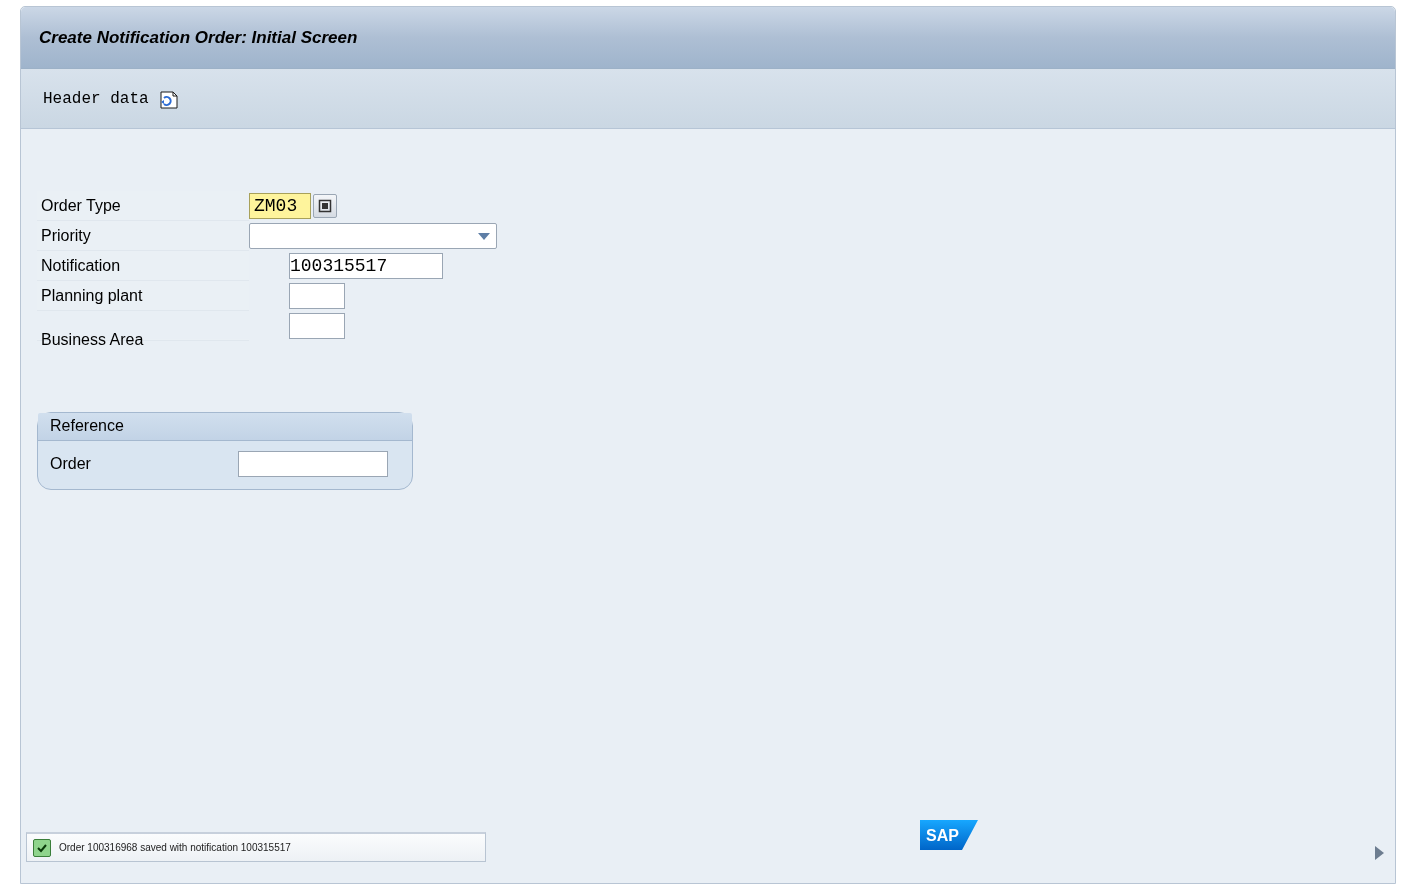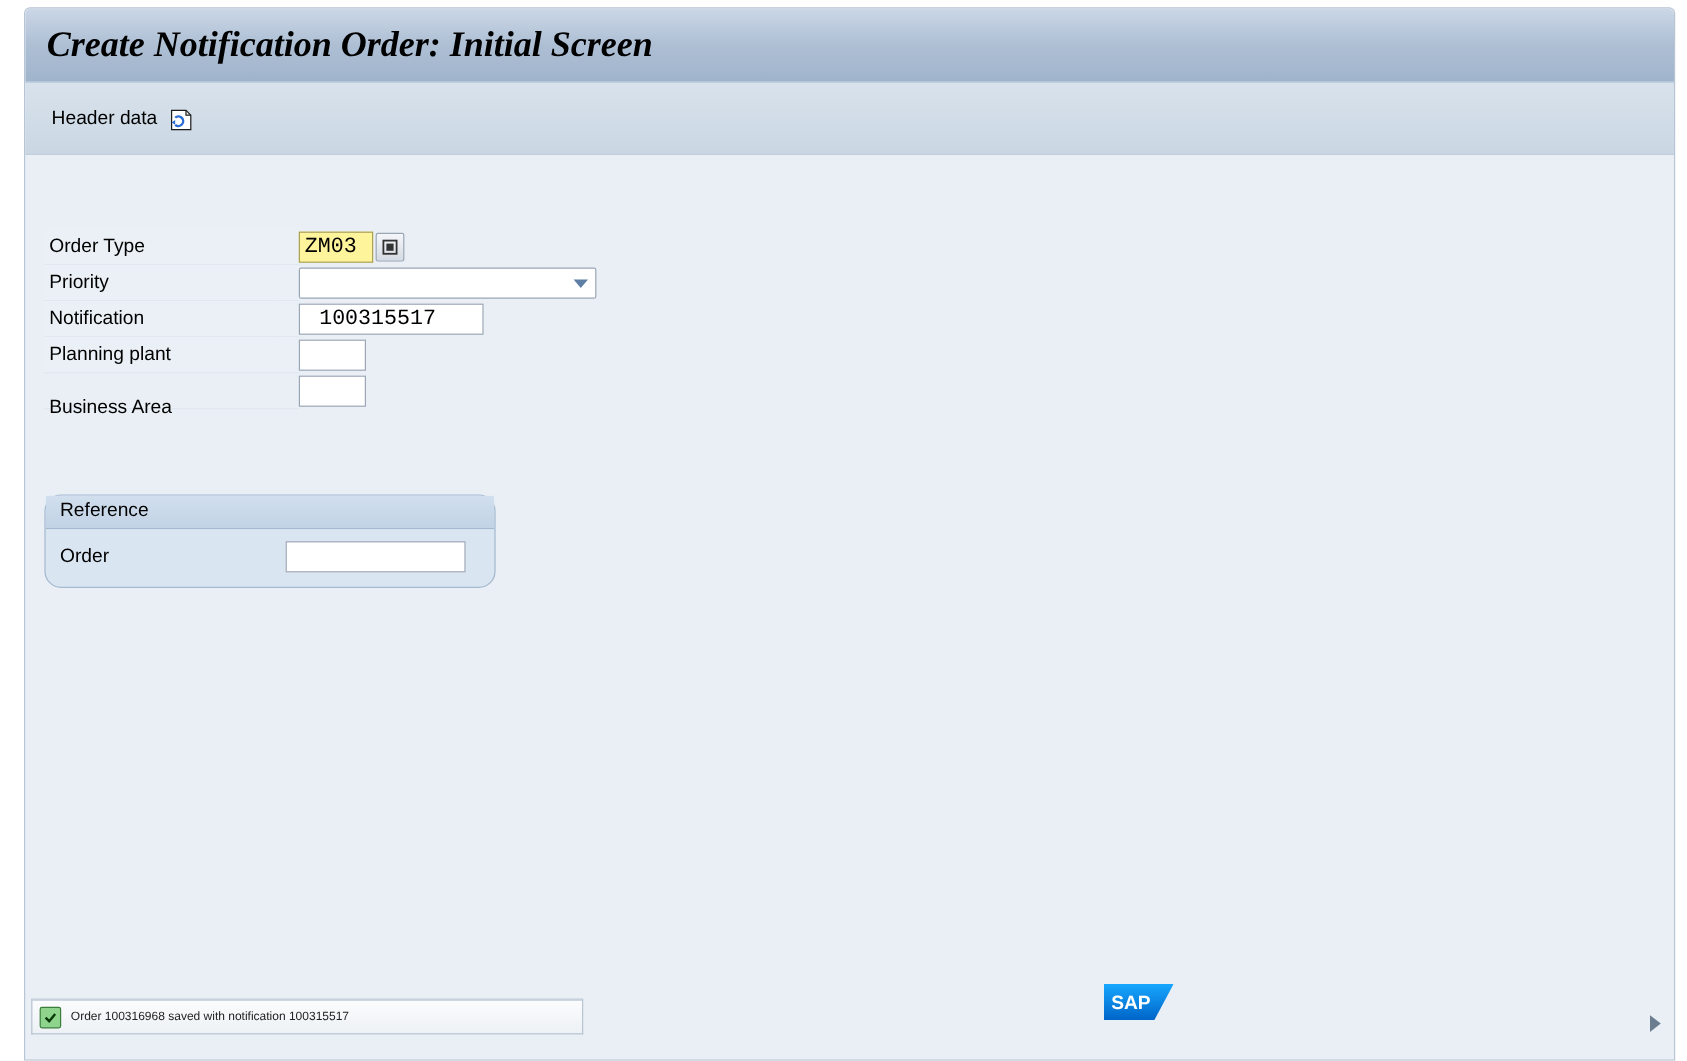--- a/index.html
+++ b/index.html
@@ -33,38 +33,38 @@
       background: linear-gradient(#cbd7e6,#aebfd4,#9fb4cc);
       border-bottom: 1px solid #9cb1c7;
       height: 62px;
       padding-left: 18px;
       display: flex;
       align-items: center;
       border-top-left-radius: 5px;
       border-top-right-radius: 5px;
     }
     .title-text {
-      font-size: 30px;
+      font-size: 17px;
       font-weight: bold;
       font-style: italic;
       color: #000;
-      font-family: Liberation Serif, serif;
     }
     .toolbar {
       height: 60px;
       display: flex;
       align-items: center;
       padding-left: 22px;
       background: linear-gradient(#d8e2ec, #cad7e3);
       border-bottom: 1px solid #b6c5d6;
     }
     .toolbar-label {
       font-size: 16px;
       color: #000;
       cursor: pointer;
+      font-family: Liberation Mono, monospace;
     }
     .toolbar-icon {
       margin-left: 10px;
       margin-top: 3px;
       cursor: pointer;
       display: inline-flex;
     }
     .content {
       padding: 62px 16px 0 16px;
     }
@@ -131,21 +131,22 @@
       border-left:6px solid transparent;
       border-right:6px solid transparent;
       border-top:7px solid #5e7ea6;
     }
     .text-input {
       height: 26px;
       border: 1px solid #9aa6b4;
       background: #ffffff;
       font-family: "Courier New", monospace;
       font-size: 18px;
-      padding-left: 16px;
+      padding-left: 0;
+      margin-left: 40px;
     }
     .notif-input { width: 154px; }
     .planning-input { width: 56px; }
     .busarea-input { width: 56px; }
 
     .no-bottom-border .label-cell,
     .no-bottom-border .gap-cell {
        border-bottom: none;
        margin-top: 28px;
     }

